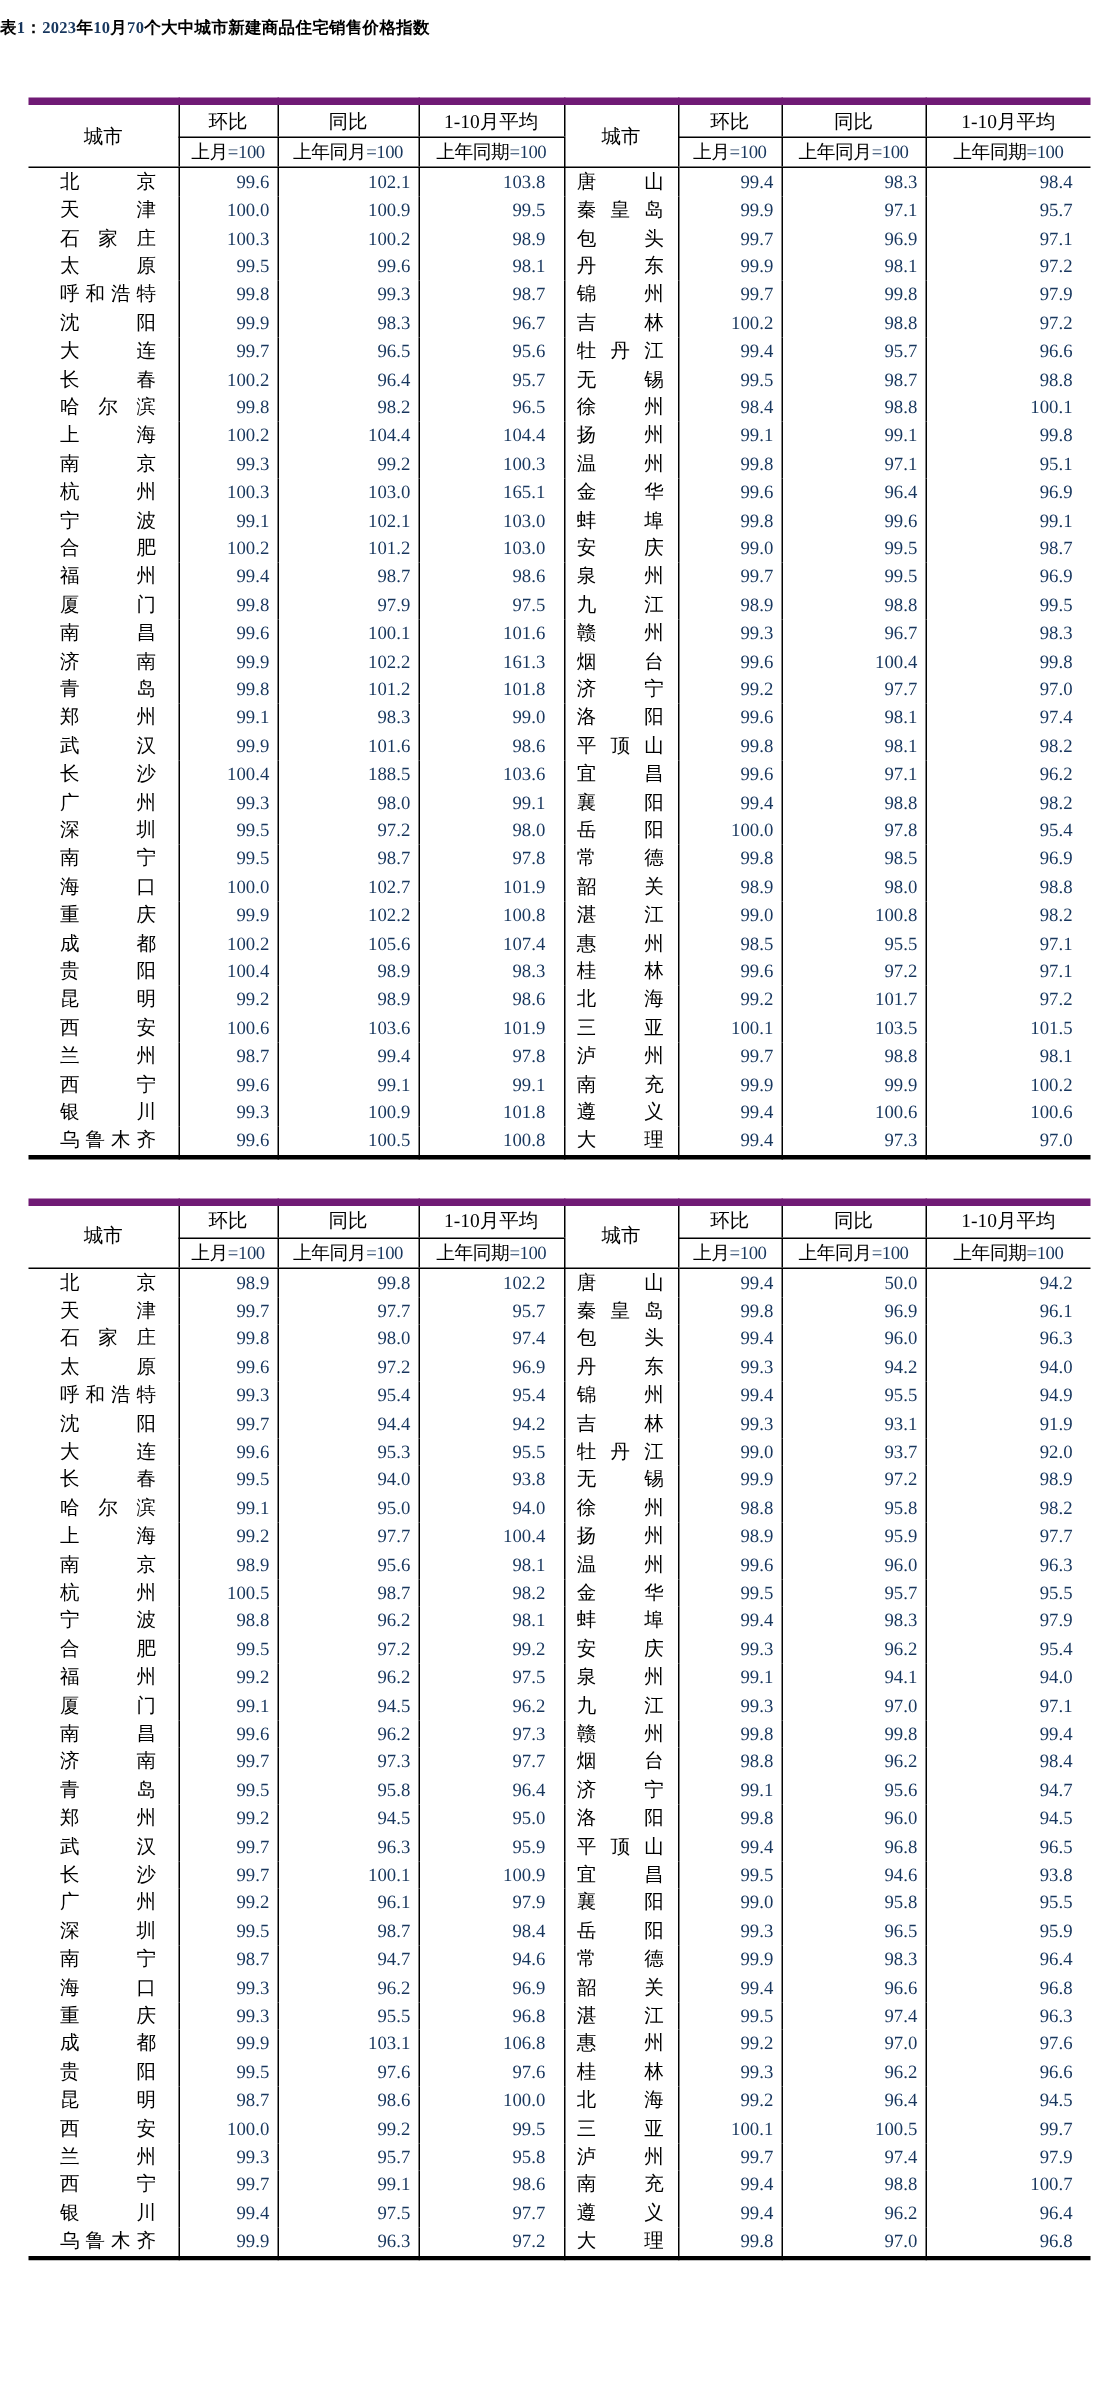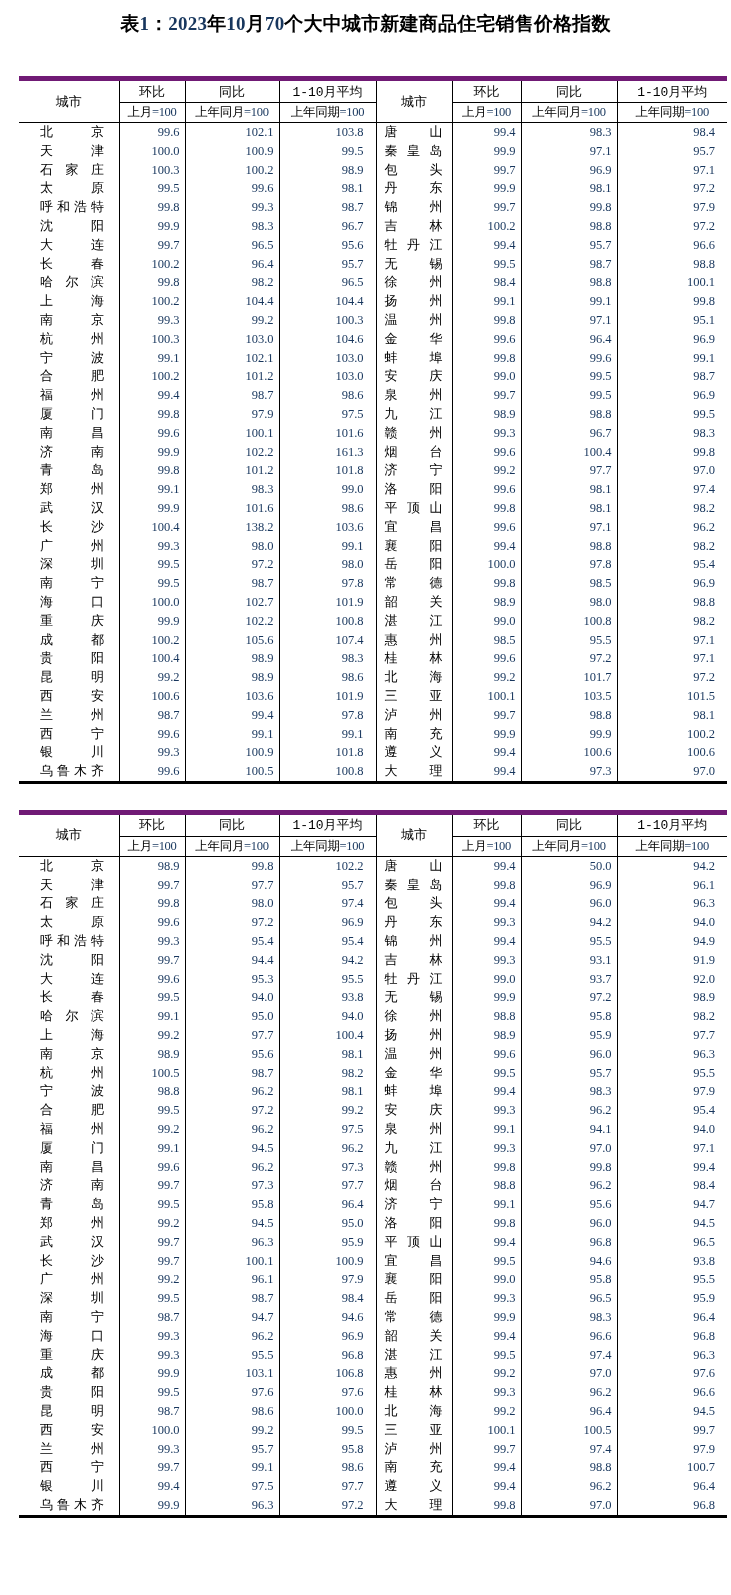--- a/index.html
+++ b/index.html
@@ -5,23 +5,23 @@
   html, body {
     margin: 0; padding: 0;
     background: #ffffff;
     width: 731px;
     font-family: "Liberation Serif", "DejaVu Serif", serif;
     color: #000000;
   }
   .page { width: 731px; overflow: hidden; }
 
   .tbl-title {
-    text-align: center;
+    text-align: left;
     font-weight: bold;
-    font-size: 19px;
+    font-size: 11px;
     color: #000000;
     white-space: nowrap;
     letter-spacing: 0.2px;
   }
   .tbl-title .latin { color: #17365D; }
 
   #title1 { margin-top: 11px; }
   #title2 { margin-top: 46px; }
 
   table.price-table {
@@ -53,21 +53,21 @@
   col.c-yoy-r   { width: 96px; }
   col.c-avg-r   { width: 110px; }
 
   thead th {
     font-size: 13px;
     color: #000000;
     text-align: center;
     height: 21px;
   }
   thead th.bl { border-left: 1px solid #000000; }
-  thead th.grp { border-bottom: 1px solid #000000; font-family: Liberation Mono, monospace; }
+  thead th.grp { border-bottom: 1px solid #000000; }
   thead tr.subhead th { height: 19px; font-size: 12.5px; letter-spacing: -0.3px; margin-left: 28px; }
   thead th { border-bottom-color: #000; }
   thead th.city-h, thead tr.subhead th { border-bottom: 1.5px solid #000000; }
   thead th.grp { border-bottom: 1px solid #000000; }
 
   .subhead .latin, tbody td.val-cell { color: #17365D; }
 
   tbody td {
     height: 18.8px;
     font-size: 13px;
@@ -284,21 +284,21 @@
           <td class="bl val-cell">99.8</td>
           <td class="bl val-cell">97.1</td>
           <td class="bl val-cell avg-pad">95.1</td>
         </tr>
         <tr>
           <td>
             <div class="city-just city-l">杭州</div>
           </td>
           <td class="bl val-cell">100.3</td>
           <td class="bl val-cell">103.0</td>
-          <td class="bl val-cell avg-pad">104.6</td>
+          <td class="bl val-cell avg-pad">165.1</td>
           <td class="bl">
             <div class="city-just city-r">金华</div>
           </td>
           <td class="bl val-cell">99.6</td>
           <td class="bl val-cell">96.4</td>
           <td class="bl val-cell avg-pad">96.9</td>
         </tr>
         <tr>
           <td>
             <div class="city-just city-l">宁波</div>
@@ -423,21 +423,21 @@
           </td>
           <td class="bl val-cell">99.8</td>
           <td class="bl val-cell">98.1</td>
           <td class="bl val-cell avg-pad">98.2</td>
         </tr>
         <tr>
           <td>
             <div class="city-just city-l">长沙</div>
           </td>
           <td class="bl val-cell">100.4</td>
-          <td class="bl val-cell">138.2</td>
+          <td class="bl val-cell">188.5</td>
           <td class="bl val-cell avg-pad">103.6</td>
           <td class="bl">
             <div class="city-just city-r">宜昌</div>
           </td>
           <td class="bl val-cell">99.6</td>
           <td class="bl val-cell">97.1</td>
           <td class="bl val-cell avg-pad">96.2</td>
         </tr>
         <tr>
           <td>

